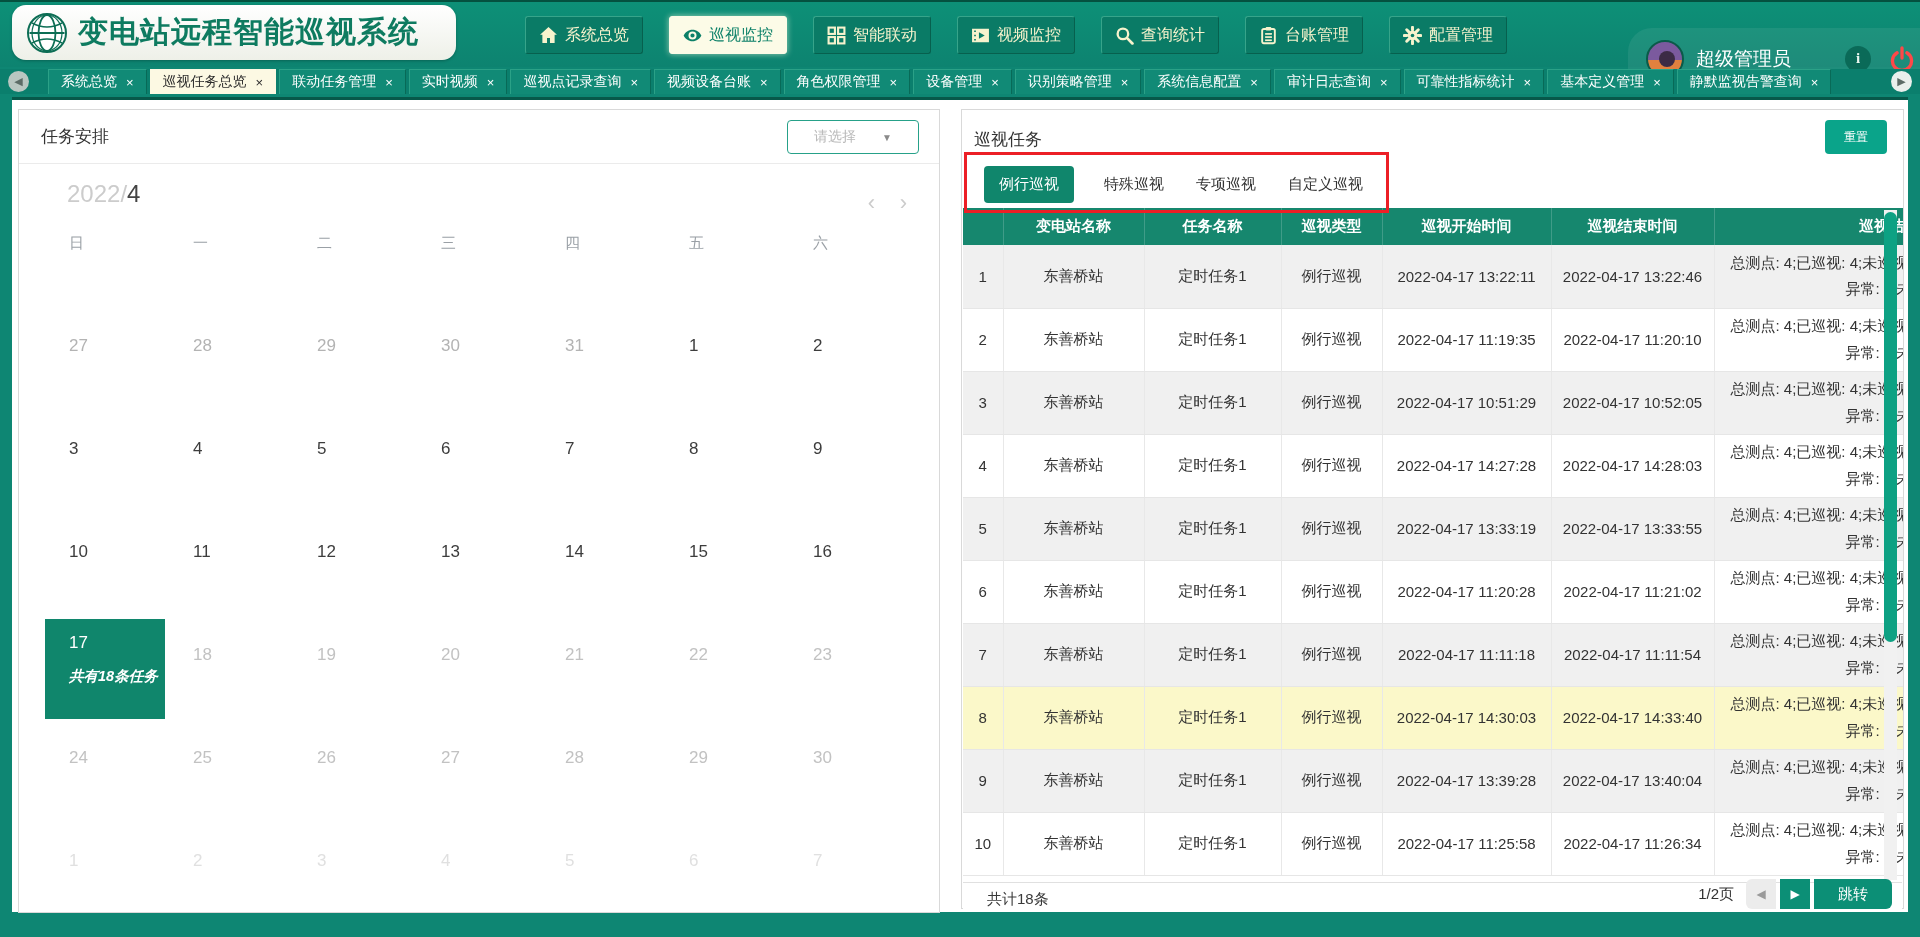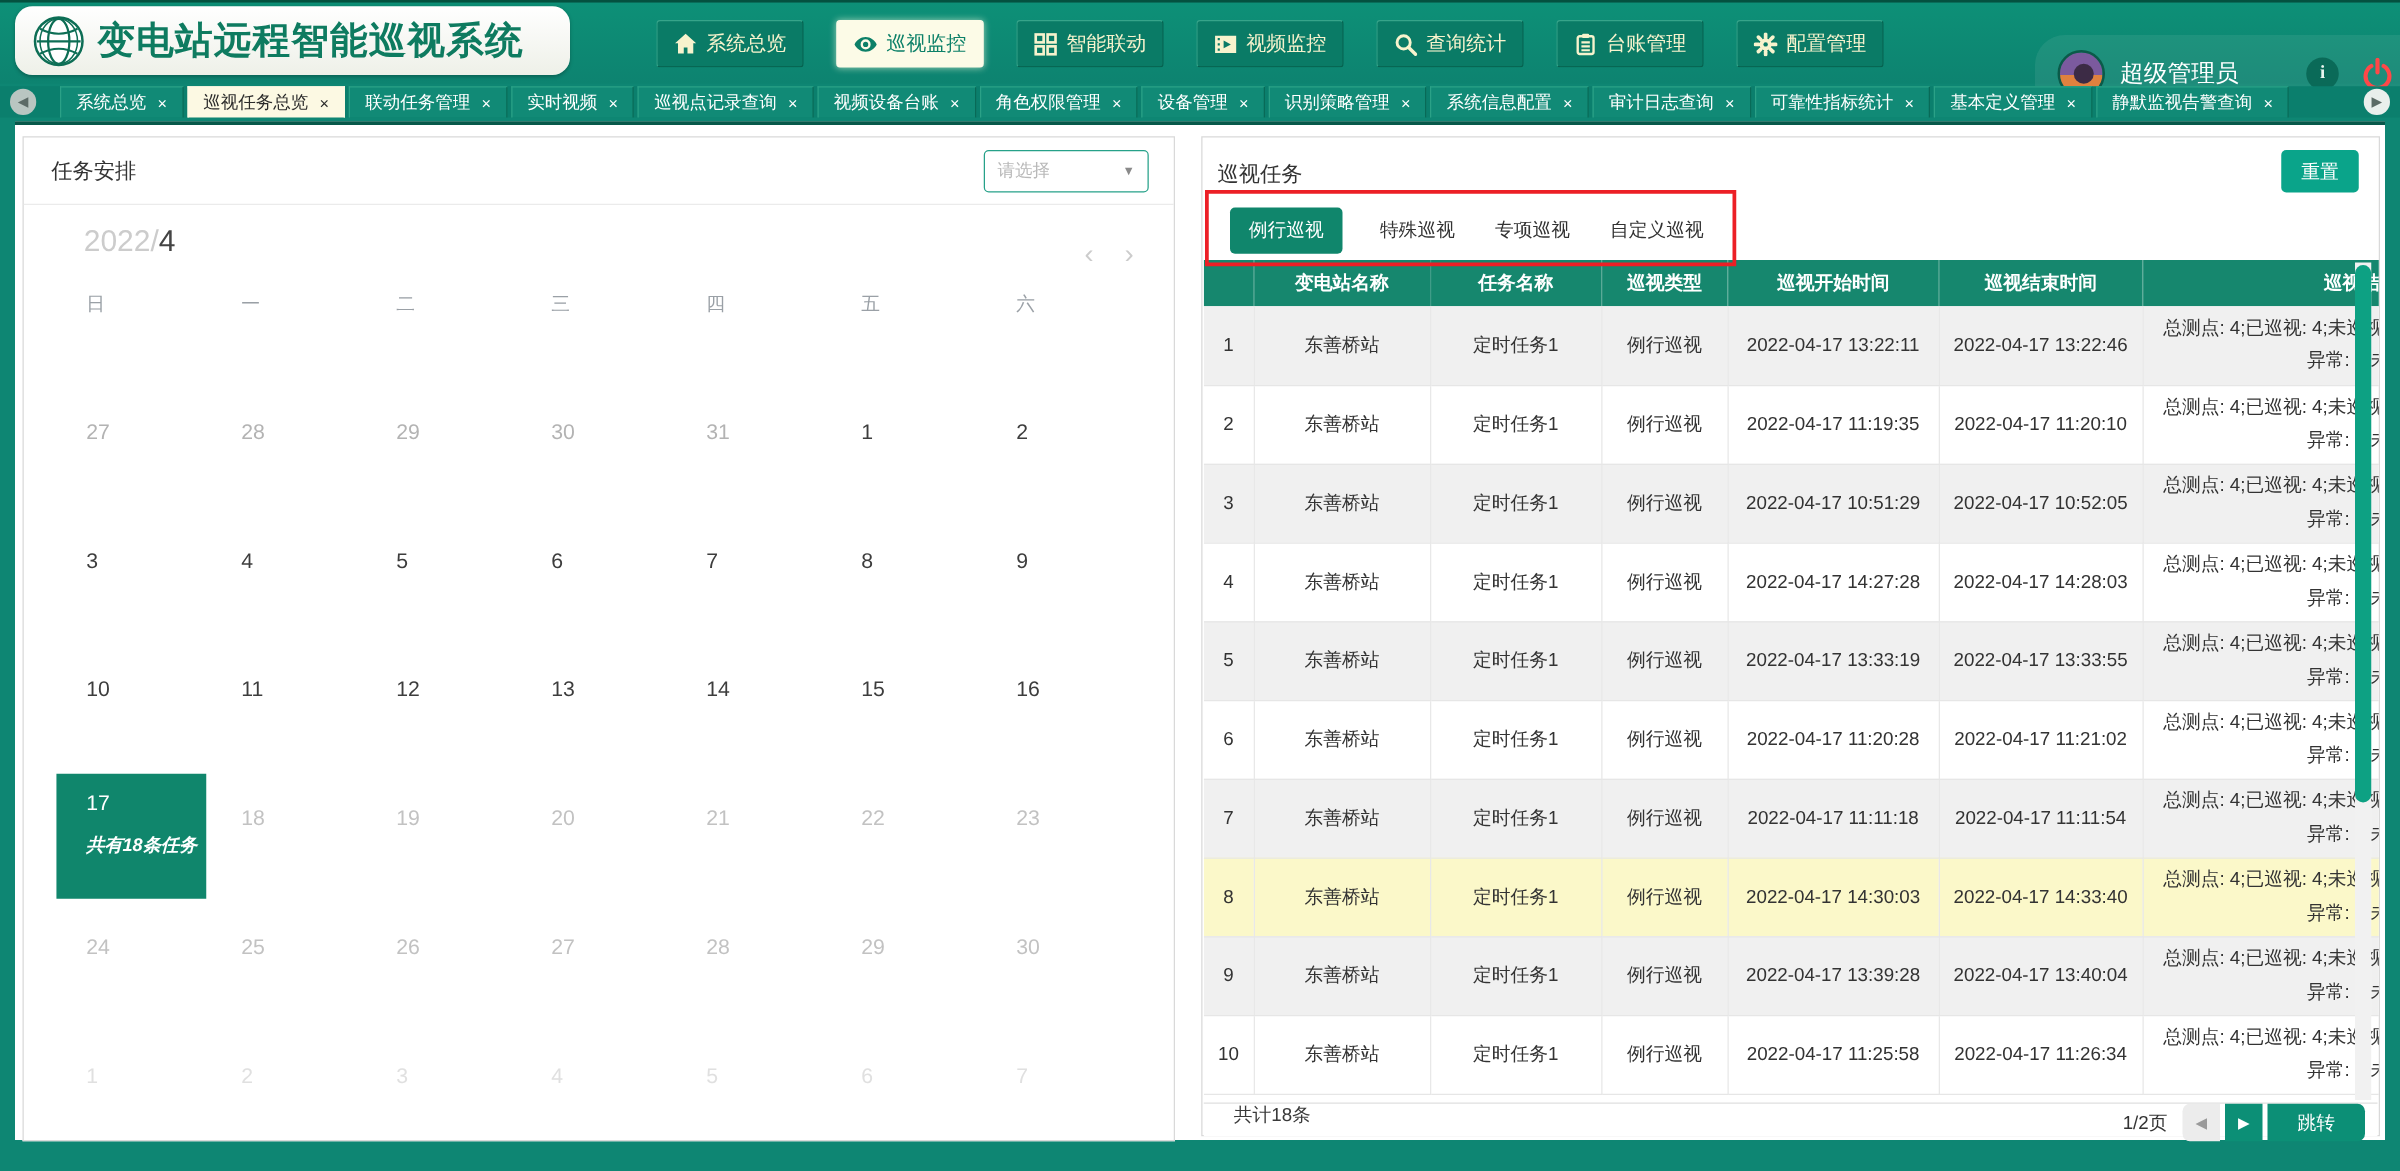--- a/index.html
+++ b/index.html
@@ -57,21 +57,21 @@
     border-top:3px solid #07584a; }
   .panel { position:absolute; top:9px; background:#fff; border:1px solid #d9d9d9; }
   .panel-left  { left:6px;   width:922px; height:804px; }
   .panel-right { left:949px; width:943px; height:800px; }
 
   
   .lp-header { height:54px; border-bottom:1px solid #ebebeb; position:relative; }
   .lp-title { position:absolute; left:22px; top:0; line-height:54px; font-size:17px; color:#333; }
   .lp-select { position:absolute; right:20px; top:10px; width:132px; height:34px;
     border:1px solid #26a189; border-radius:4px; display:flex; align-items:center;
-    padding:0 10px; color:#b9b9b9; font-size:14px; cursor:pointer; background:#fff; }
+    padding:0 26px; color:#b9b9b9; font-size:14px; cursor:pointer; background:#fff; }
   .lp-select .caret { margin-left:auto; color:#8a8a8a; font-size:10px; }
 
   .cal-head { position:absolute; left:48px; top:70px; font-size:24px; }
   .cal-year { color:#cccccc; } .cal-month { color:#444; }
   .cal-nav { position:absolute; top:82px; font-size:22px; color:#ccc; cursor:pointer; line-height:1; }
   .cal-prev { right:64px; } .cal-next { right:32px; }
 
   .cal-week { position:absolute; left:26px; right:26px; top:124px; display:grid;
     grid-template-columns:repeat(7,1fr); }
   .cal-week div { padding-left:24px; font-size:15px; color:#9aa0a6; }
@@ -81,21 +81,21 @@
   .cal-cell.prev   { color:#b3b3b3; }
   .cal-cell.cur    { color:#3d3d3d; }
   .cal-cell.future { color:#c2c2c2; }
   .cal-cell.next   { color:#e0e0e0; }
   .cal-cell.selected { background:#10866c; color:#fff; padding-top:14px; height:100px; margin-right:4px; }
   .cal-note { margin-top:14px; font-size:14.5px; font-style:italic; font-weight:bold; white-space:nowrap; }
 
   
   .rp-title { position:absolute; left:12px; top:18px; font-size:17px; color:#333; }
   .reset-btn { position:absolute; right:16px; top:10px; width:62px; height:34px;
-    background:#0aa48a; color:#fff; font-size:15px; border:none; border-radius:4px; cursor:pointer; }
+    background:#0aa48a; color:#fff; font-size:12px; border:none; border-radius:4px; cursor:pointer; }
   .filter-row { position:absolute; left:22px; top:54px; height:40px; display:flex;
     align-items:center; gap:28px; }
   .filter-tab { font-size:15px; color:#333; cursor:pointer; padding:9px 2px; white-space:nowrap; }
   .filter-tab.active { background:#10866c; color:#fff; padding:9px 15px; border-radius:4px; }
   .red-box { position:absolute; left:2px; top:42px; width:425px; height:61px;
     border:3px solid #ec1f26; pointer-events:none; z-index:5; }
 
   .table-wrap { position:absolute; left:1px; top:98px; width:940px; height:674px; overflow:hidden; }
   table { width:1101px; table-layout:fixed; border-collapse:collapse; font-size:15px; }
   thead th { height:37px; background:#16876e; color:#fff; font-weight:bold;
@@ -106,21 +106,21 @@
   tbody tr.gray   td { background:#f0f0f0; }
   tbody tr.yellow td { background:#fbf8c9; }
   td.result { text-align:left; padding-left:16px; white-space:nowrap; line-height:1.75; }
   td.result .l2 { padding-left:115px; }
 
   .vscroll { position:absolute; right:6px; top:100px; width:13px; height:670px; background:#f1f1f1; z-index:4; }
   .vscroll .thumb { position:absolute; left:0; top:2px; width:13px; height:430px;
     background:#0da183; border-radius:7px; cursor:pointer; }
 
   .rp-footer { position:absolute; left:1px; right:1px; top:772px; height:27px;
-    border-top:1px solid #e0e0e0; background:#fff; display:flex; align-items:flex-start; z-index:6;gap:16px; }
+    border-top:1px solid #e0e0e0; background:#fff; display:flex; align-items:flex-end; z-index:6;gap:16px; }
   .rp-total { margin-left:24px; font-size:15px; color:#3a3a3a; }
   .rp-pager { margin-left:auto; display:flex; align-items:center; gap:4px; margin-right:10px; }
   .page-label { font-size:15px; color:#333; margin-right:8px; }
   .pg-btn { height:30px; display:flex; align-items:center; justify-content:center;
     border:none; cursor:pointer; font-size:12px; }
   .pg-prev { width:30px; background:#ececec; color:#9a9a9a; border-radius:6px 0 0 6px; }
   .pg-next { width:30px; background:#0c8f76; color:#fff; }
   .pg-jump { width:78px; background:#0c8f76; color:#fff; font-size:15px; border-radius:0 6px 6px 0; }
 </style>
 </head>

